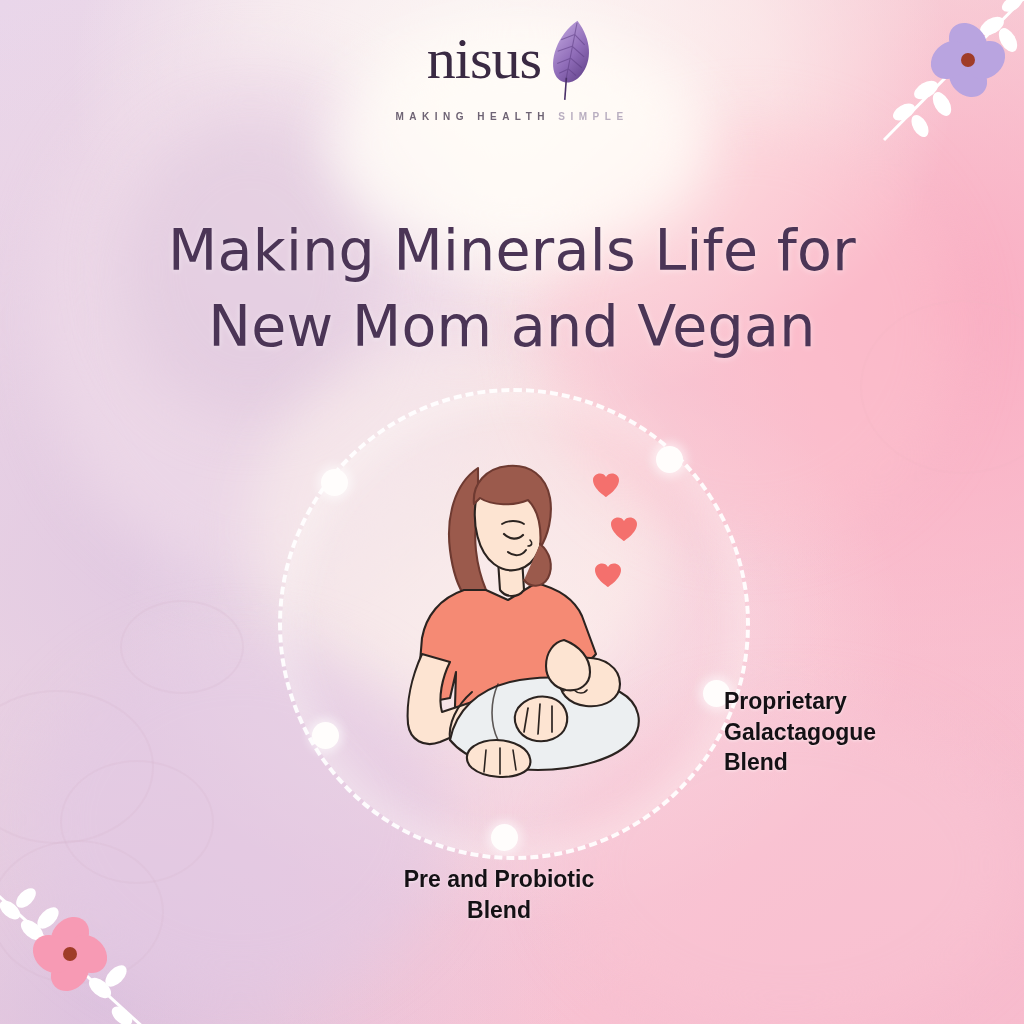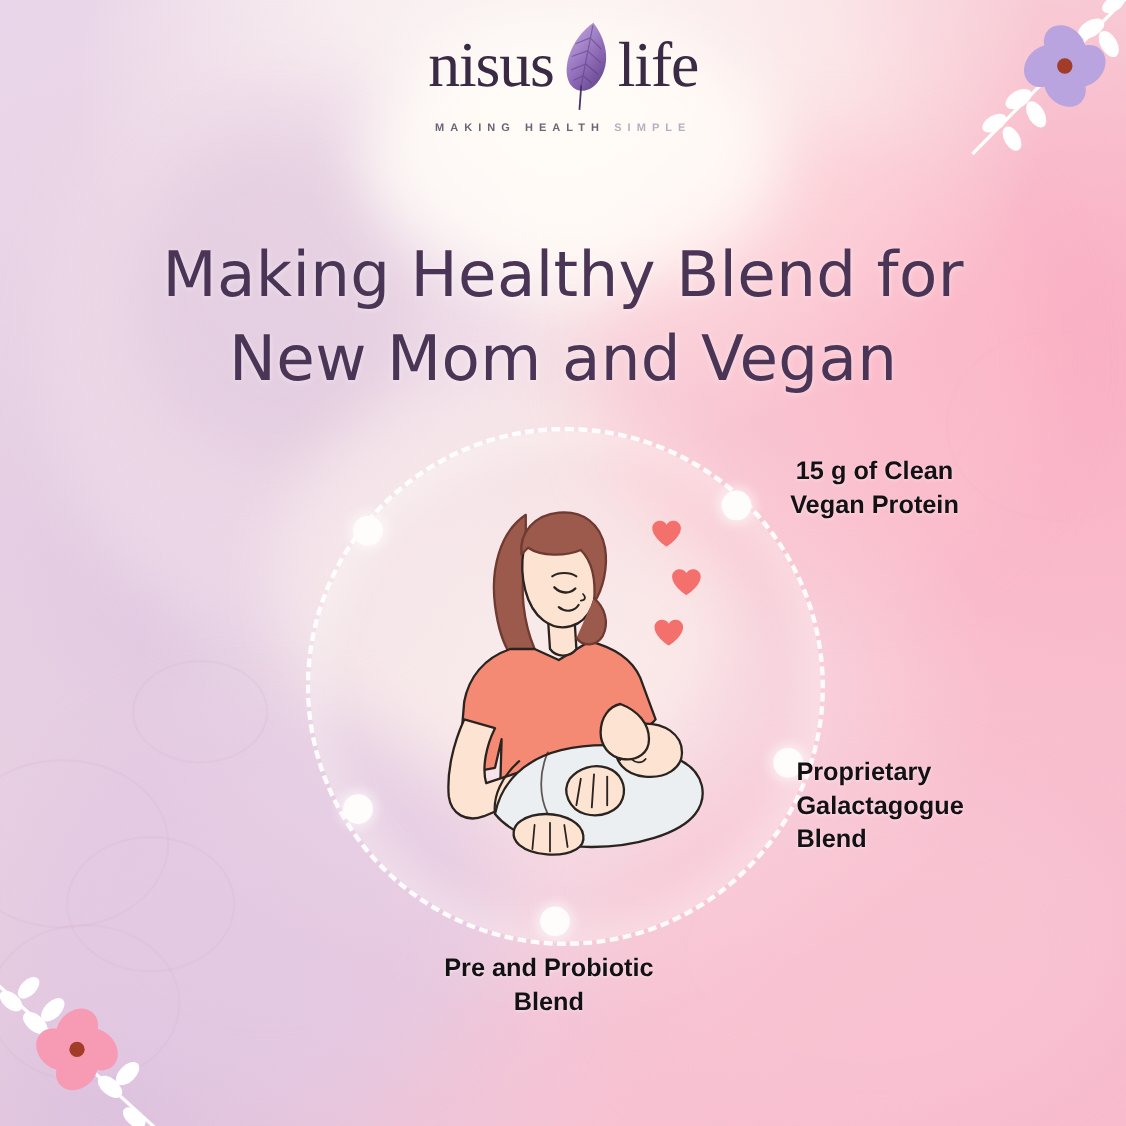--- a/index.html
+++ b/index.html
@@ -184,30 +184,29 @@
                 <path d="M29 30 L43 38"></path>
               <path d="M30 42 L18 50"></path>
                 <path d="M30 42 L43 49"></path>
               <path d="M30 53 L22 59"></path>
                 <path d="M30 53 L39 58"></path>
             </g>
             <path d="M30 62 L33 84" stroke="#4a3068" stroke-width="1.6" fill="none"></path>
           </g>
         </svg>
       </span>
-      <span class="logo-word">life</span>
     </div>
     <div class="logo-tag">
       <span>MAKING HEALTH</span>
       <span class="dim">SIMPLE</span>
     </div>
   </div>
 
   <h1 id="headline">
-    <span class="l1">Making Healthy Blend for</span>
+    <span class="l1">Making Minerals Life for</span>
     <span class="l2">New Mom and Vegan</span>
   </h1>
 
   <div id="ring">
     <div class="node" style="left:39px;top:77px;"></div>
     <div class="node" style="left:374px;top:54px;"></div>
     <div class="node" style="left:421px;top:288px;"></div>
     <div class="node" style="left:30px;top:330px;"></div>
     <div class="node" style="left:209px;top:432px;"></div>
   </div>
@@ -271,21 +270,19 @@
       </g>
 
       <g fill="#f4706d">
         <path d="M225 40 C225 33 235 31 238 37 C241 31 251 33 251 40 C251 49 238 57 238 57 C238 57 225 49 225 40 Z"></path>
         <path d="M243 84 C243 77 253 75 256 81 C259 75 269 77 269 84 C269 93 256 101 256 101 C256 101 243 93 243 84 Z"></path>
         <path d="M227 130 C227 123 237 121 240 127 C243 121 253 123 253 130 C253 139 240 147 240 147 C240 147 227 139 227 130 Z"></path>
       </g>
     </svg>
   </div>
 
-  <div class="label" id="lab-protein">15 g of Clean
-Vegan Protein</div>
   <div class="label" id="lab-galacta">Proprietary
 Galactagogue
 Blend</div>
   <div class="label" id="lab-prebiotic">Pre and Probiotic
 Blend</div>
 
 </div>
 
 </body></html>

